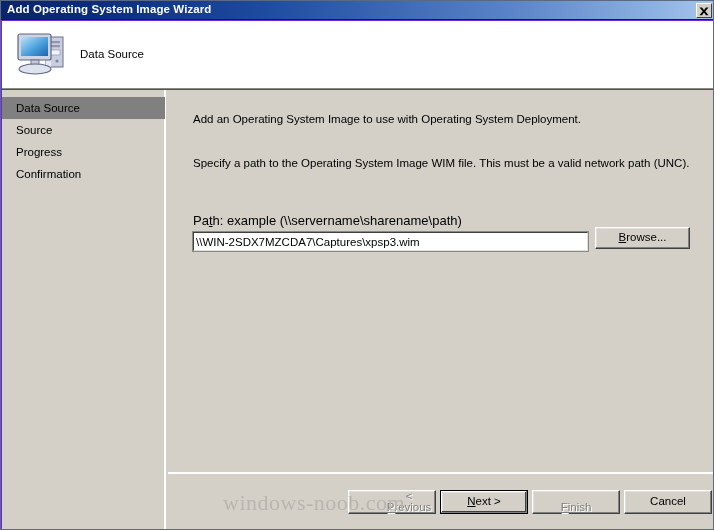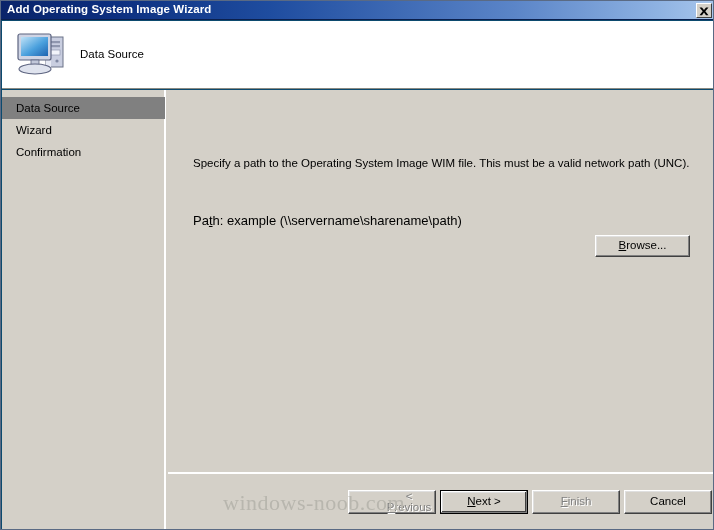--- a/index.html
+++ b/index.html
@@ -14,21 +14,21 @@
     color: #000000;
     -webkit-font-smoothing: none;
   }
 
   #window {
     position: relative;
     width: 714px;
     height: 530px;
     overflow: hidden;
     box-sizing: border-box;
-    background: #0c4a6e;
+    background: #6d28d9;
     border: 1px solid #5a6a84;
   }
 
   
   #titlebar {
     position: absolute;
     left: 0; top: 0;
     width: 714px;
     height: 19px;
     background: linear-gradient(to right,
@@ -175,21 +175,21 @@
     border-top: 1px solid #404040;
     border-left: 1px solid #404040;
     border-right: 1px solid #dfdfdf;
     border-bottom: 1px solid #dfdfdf;
     outline: 1px solid #8a8a82;
     box-sizing: border-box;
   }
   #browse-button {
     position: absolute;
     left: 427px;
-    top: 145px;
+    top: 137px;
     width: 95px;
     height: 22px;
   }
 
   
   #footer-sep {
     position: absolute;
     left: 166px;
     top: 382px;
     width: 546px;
@@ -206,21 +206,21 @@
     height: 56px;
   }
   .wiz-btn {
     position: absolute;
     top: 16px;
     width: 88px;
     height: 24px;
   }
   #btn-previous { left: 180px; padding-left: 34px; }
   #btn-next     { left: 272px; justify-content: center; }
-  #btn-finish   { left: 364px; }
+  #btn-finish   { left: 364px; align-items: flex-end; }
   #btn-cancel   { left: 456px; }
 
   
   .btn3d {
     background: #d4d0c8;
     color: #000000;
     font-family: "Liberation Sans", sans-serif;
     font-size: 11.5px;
     text-align: center;
     line-height: 1;
@@ -303,36 +303,41 @@
   </div>
 
   <div id="body">
 
     <div id="sidebar">
       <div id="nav-list">
         <div class="nav-item selected">
           <span>Data Source</span>
         </div>
         <div class="nav-item">
-          <span>Wizard</span>
+          <span>Source</span>
+        </div>
+        <div class="nav-item">
+          <span>Progress</span>
         </div>
         <div class="nav-item">
           <span>Confirmation</span>
         </div>
       </div>
     </div>
 
     <div id="content">
       <div id="content-inner">
 
+        <div class="para" id="para-intro">Add an Operating System Image to use with Operating System Deployment.</div>
 
         <div class="para" id="para-specify">Specify a path to the Operating System Image WIM file. This must be a valid network path (UNC).</div>
 
         <label id="path-label" for="path-input"><span>Pa</span><span class="acc" style="text-decoration:underline">t</span><span>h: example (\\servername\sharename\path)</span></label>
 
+        <input id="path-input" type="text" value="\\WIN-2SDX7MZCDA7\Captures\xpsp3.wim" style="">
 
         <button id="browse-button" class="btn3d">
           <span><span class="acc">B</span><span>rowse...</span></span>
         </button>
 
       </div>
     </div>
 
     <div id="footer-sep"></div>
 

